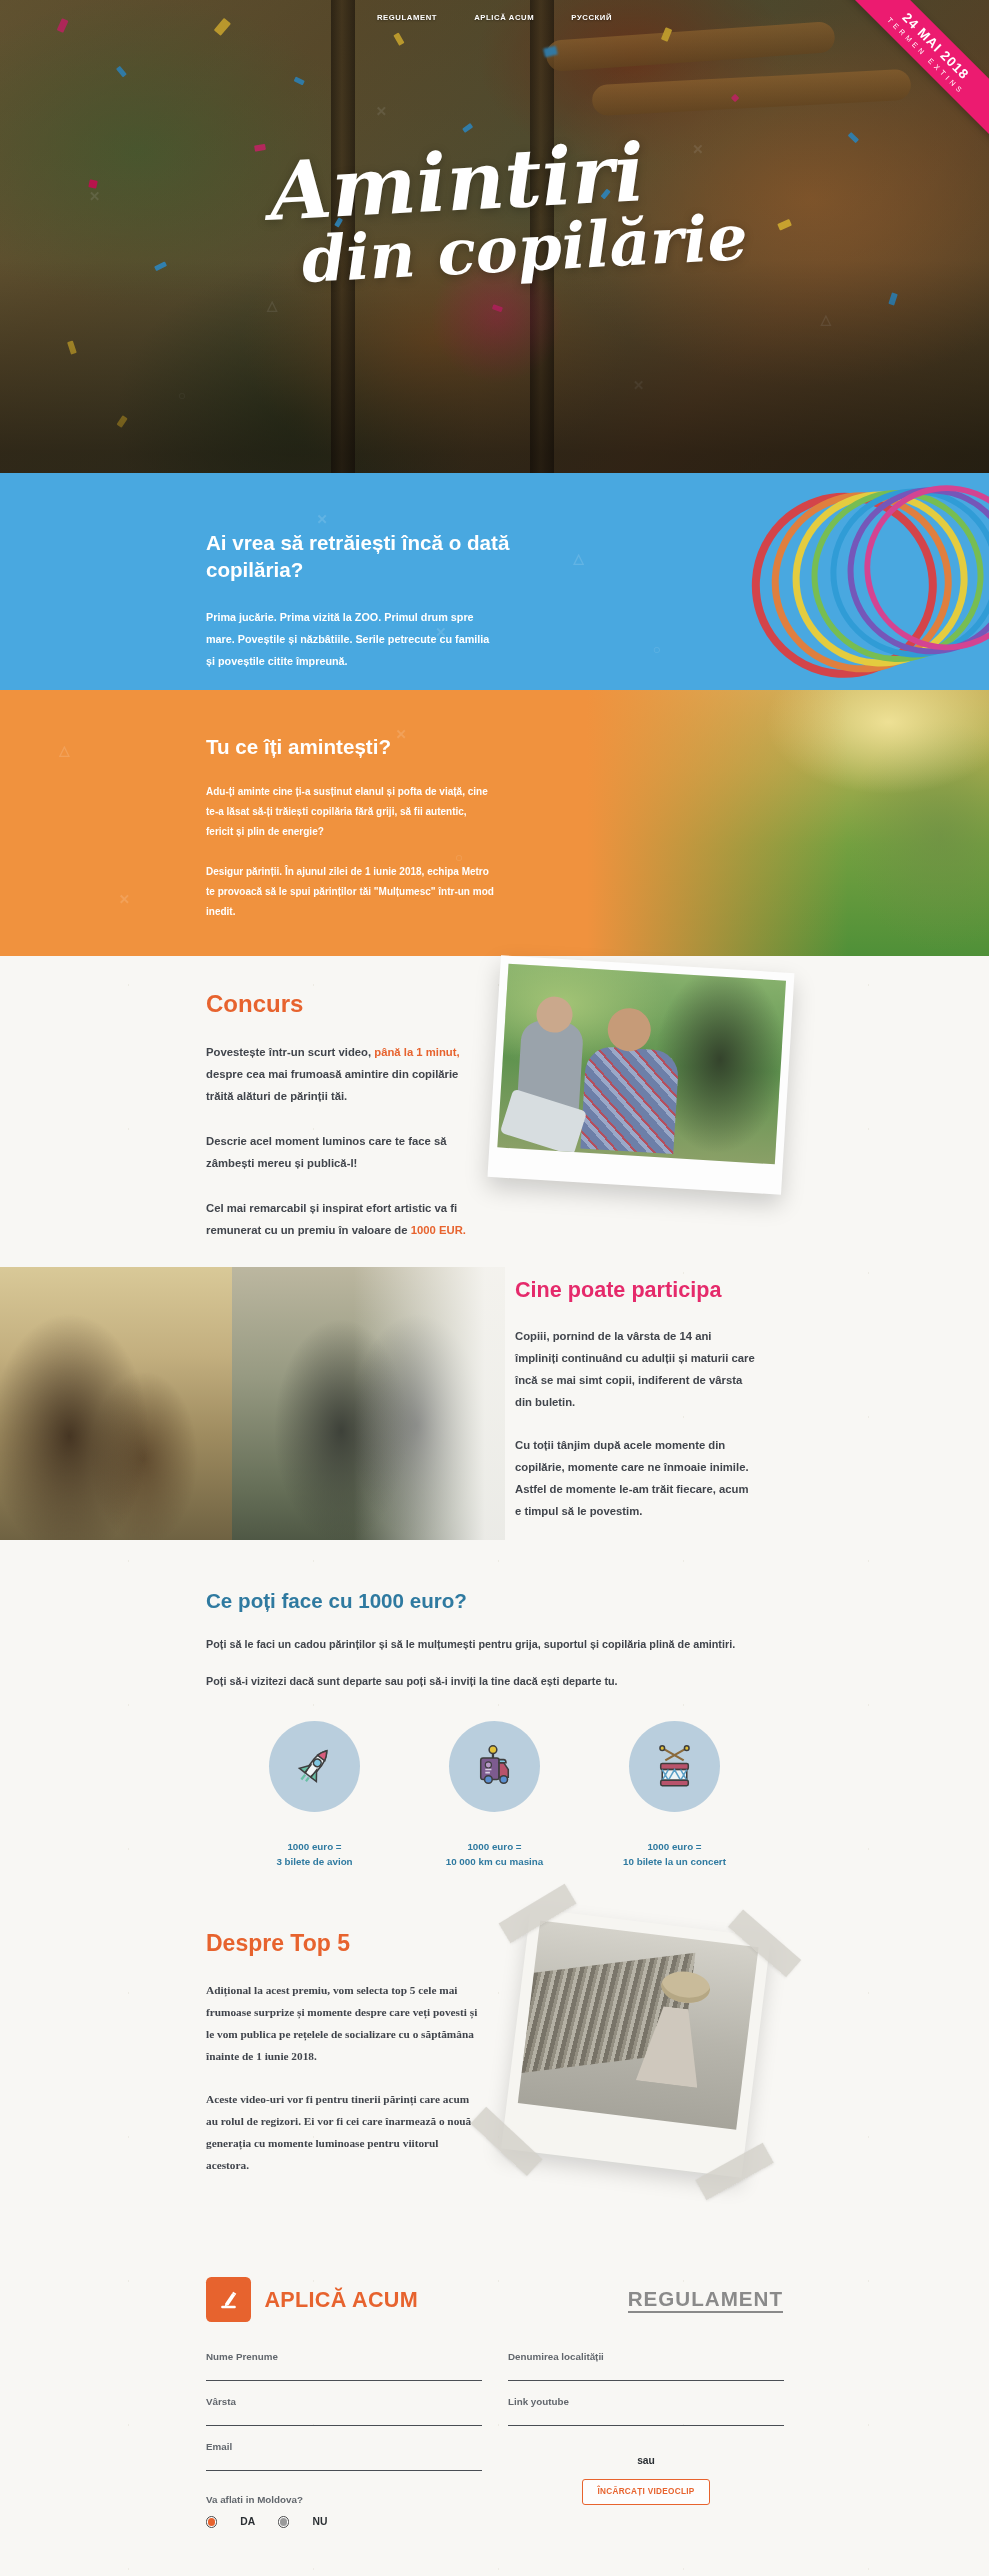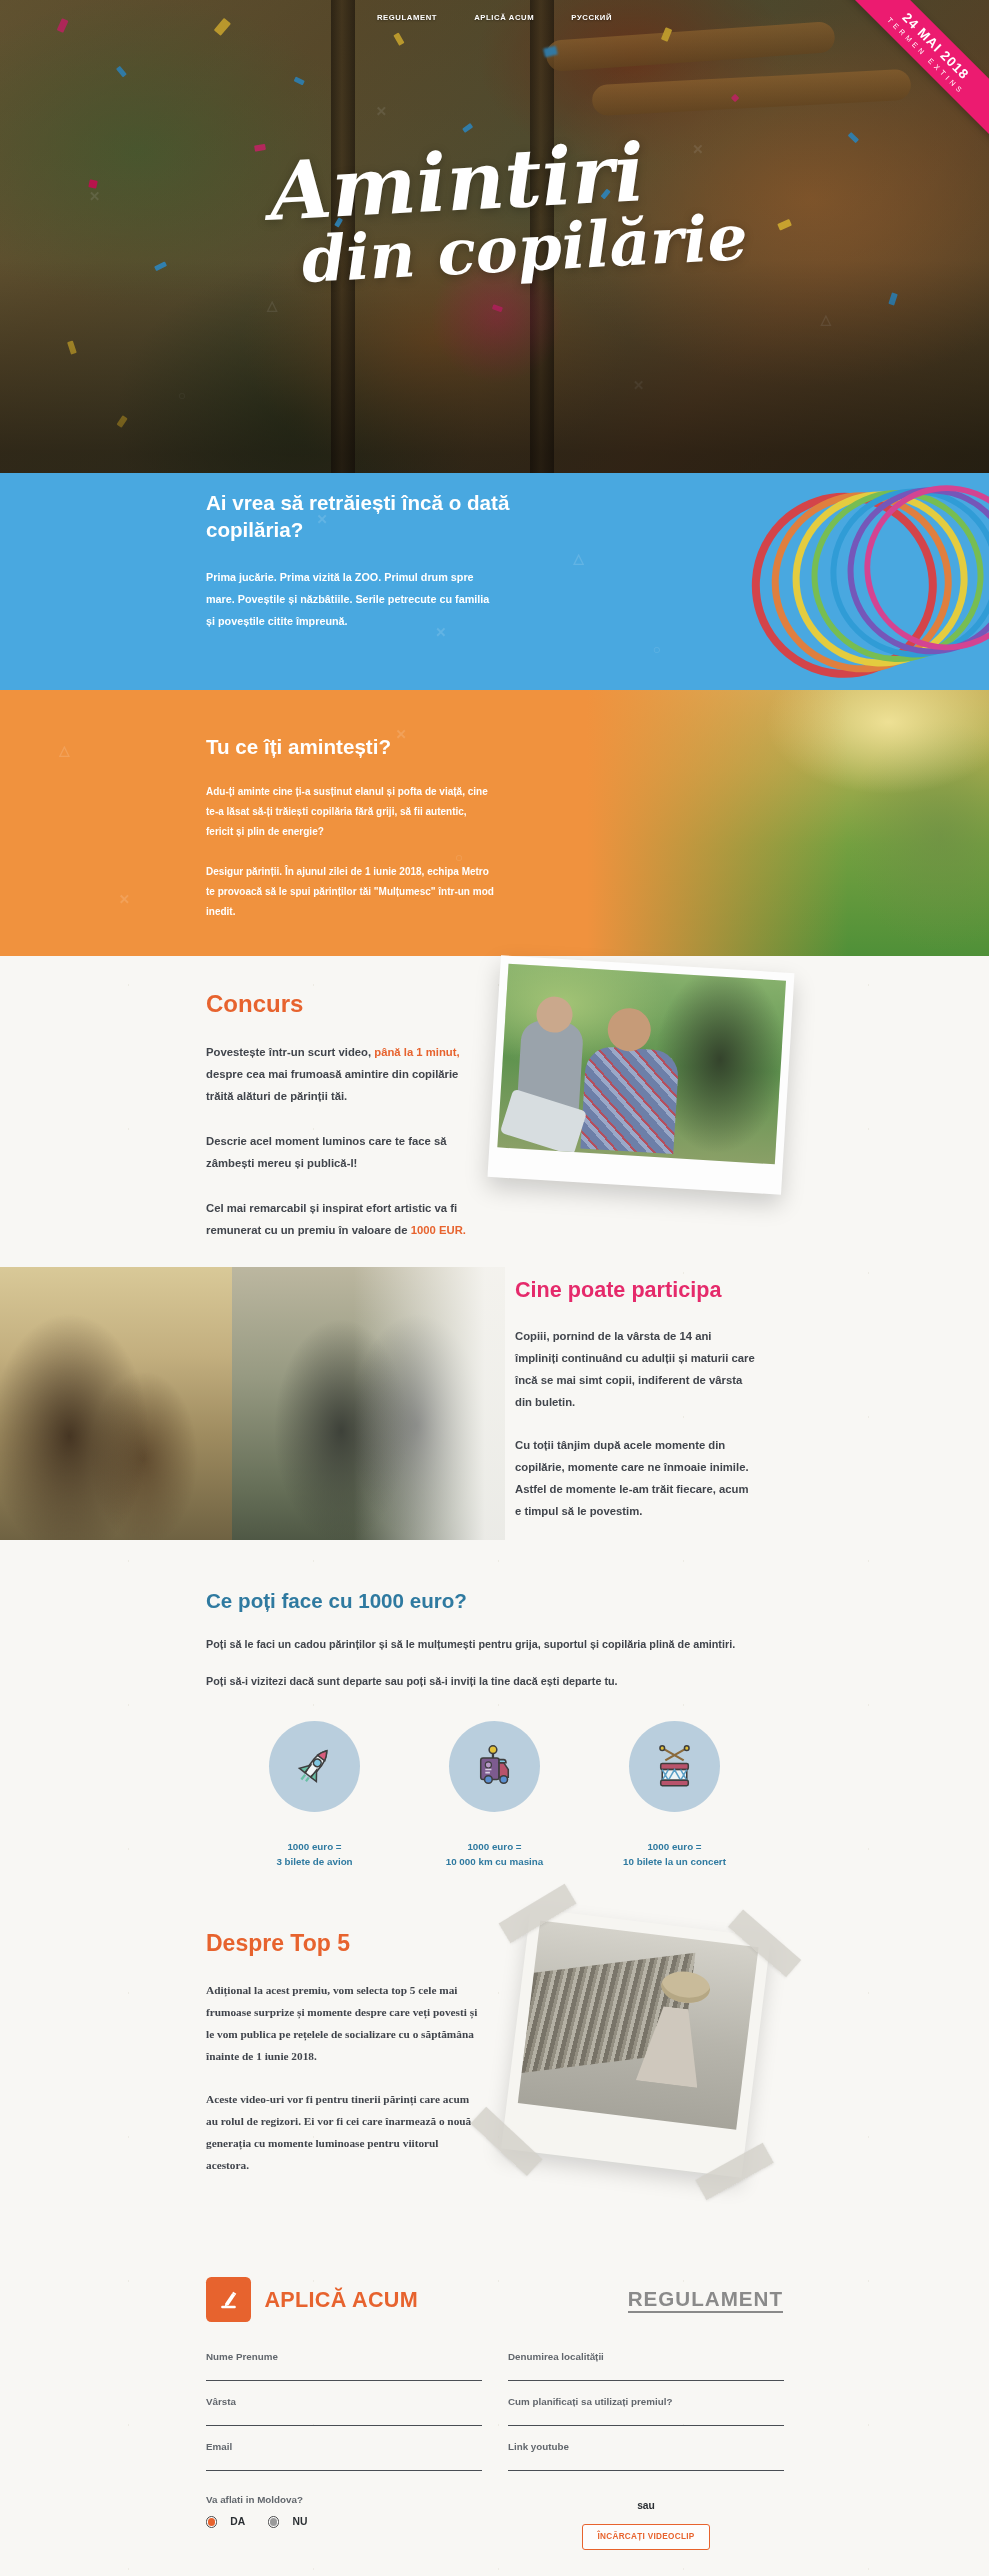--- a/index.html
+++ b/index.html
@@ -52,21 +52,21 @@
     transform:rotate(-3deg); color:#fff; z-index:4;
     font-family:"DejaVu Serif", serif; font-style:italic; font-weight:bold;
     text-shadow:0 2.1px 9.3px rgba(0,0,0,0.25); }
   .hero-title .t1 { font-size:80px; line-height:1.05; display:block; transform:translateX(-36px); }
   .hero-title .t2 { font-size:63px; line-height:1.0; display:block; transform:translateX(28px); margin-top:-3.1px; }
 
   .confetti i { position:absolute; display:block; border-radius:1px; opacity:.95; }
 
   
   .sec-blue { position:relative; height:217px; background:#49a8e0; overflow:hidden; color:#fff; }
-  .sec-blue h2 { font-size:20.6px; line-height:1.32; width:319px; padding-top:16px; }
+  .sec-blue h2 { font-size:20.6px; line-height:1.32; width:319px; padding-top:56px; }
   .sec-blue p { margin-top:24px; font-size:10.8px; font-weight:600; line-height:2.0; width:289px; }
   .slinky { position:absolute; right:-31px; top:-20.6px; width:289px; height:258px; transform:rotate(-18deg); opacity:.9; }
   .slinky b { position:absolute; border-radius:50%; border-style:solid; }
 
   
   .sec-orange { position:relative; height:266px; background:#f0923e; overflow:hidden; color:#fff; }
   .sec-orange h2 { font-size:20.6px; padding-top:45px; }
   .sec-orange p { margin-top:23px; font-size:10px; font-weight:600; line-height:2.0; width:289px; }
   .sec-orange p + p { margin-top:19.6px; }
   .kids-photo { position:absolute; right:0; top:0; width:402px; height:100%;
@@ -153,21 +153,21 @@
   .form-grid { display:flex; gap:26px; margin-top:29px; }
   .fcol { flex:0 0 276px; }
   .field { position:relative; height:45px; }
   .field-label { position:absolute; top:0; left:0; font-size:9.8px; color:#62676d; font-weight:600; }
   .field input { position:absolute; top:12.4px; left:0; width:100%; height:15.5px; border:none;
     background:transparent; font-size:9.3px; color:#2b2f33; outline:none; }
   .field .line { position:absolute; top:29px; left:0; right:0; border-bottom:0.5px solid #4a4e54; }
   .moldova { margin-top:8px; }
   .moldova-label { font-size:9.8px; color:#62676d; font-weight:600; }
   .radios { display:flex; gap:23px; margin-top:11.3px; align-items:center; }
-  .radio { display:flex; align-items:center; gap:13px; cursor:pointer; }
+  .radio { display:flex; align-items:center; gap:23px; cursor:pointer; }
   .radio .dot { width:11.3px; height:11.3px; border-radius:50%; border:1.5px solid #4a4a4a;
     background:#fff; position:relative; }
   .radio .dot::after { content:""; position:absolute; inset:1px; border-radius:50%; background:#9a9a9a; }
   .radio.checked .dot::after { background:#e7632e; }
   .radio span.lbl { font-size:10.3px; font-weight:bold; color:#2b2f33; }
   .sau-block { text-align:center; margin-top:14.4px; }
   .sau { font-size:10.3px; font-weight:bold; color:#2b2f33; }
   .upload-btn { display:inline-block; margin-top:12.4px; padding:7.7px 14.4px; background:#fdfdfd;
     border:0.5px solid #e7632e; border-radius:3px; color:#e7632e; font-weight:bold;
     font-size:8.2px; letter-spacing:0.3px; cursor:pointer; }
@@ -440,25 +440,20 @@
         </div>
       </div>
 
       <div class="fcol">
         <div class="field">
           <span class="field-label">Denumirea localității</span>
           <input type="text" style="">
           <div class="line"></div>
         </div>
         <div class="field">
-          <span class="field-label">Cum planificați sa utilizați premiul?</span>
-          <input type="text" style="">
-          <div class="line"></div>
-        </div>
-        <div class="field">
           <span class="field-label">Link youtube</span>
           <input type="text" style="">
           <div class="line"></div>
         </div>
         <div class="sau-block">
           <div class="sau">sau</div>
           <button class="upload-btn">ÎNCĂRCAȚI VIDEOCLIP</button>
         </div>
       </div>
     </div>

